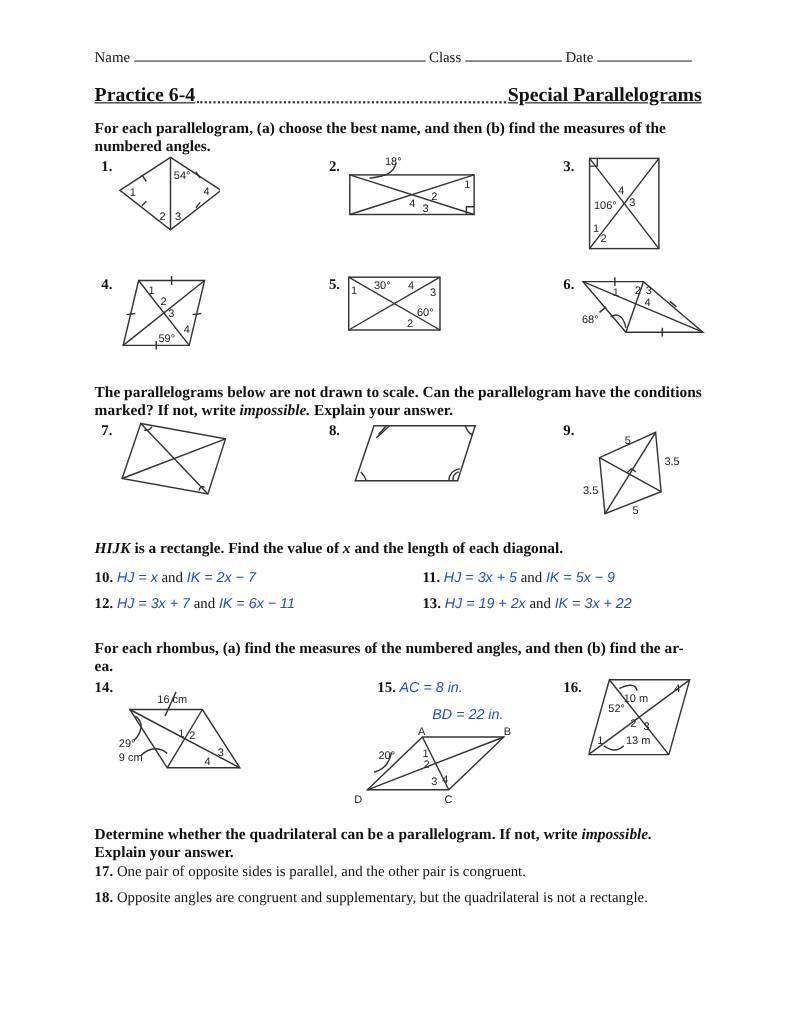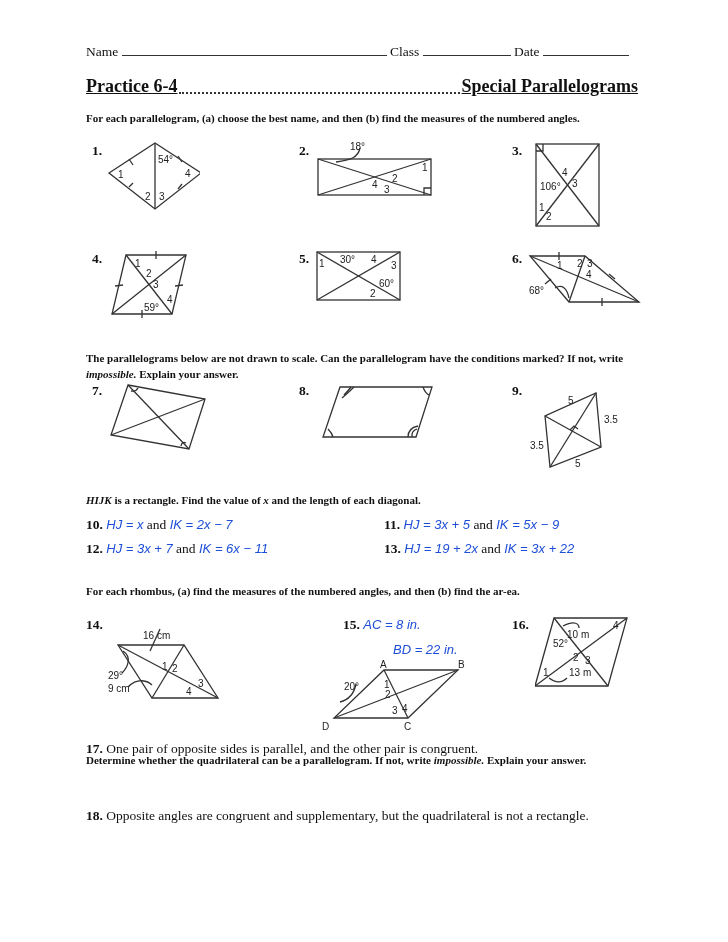--- a/index.html
+++ b/index.html
@@ -5,21 +5,21 @@
     html, body { margin: 0; padding: 0; background: #ffffff; }
     body { width: 728px; height: 942px; position: relative; overflow: hidden;
       font-family: "Liberation Serif", "DejaVu Serif", serif; color: #111; font-size: 13px; }
     .abs { position: absolute; }
     .hdr { left: 86px; top: 43px; width: 552px; font-size: 13.5px; white-space: nowrap; }
     .hdr .blank { display: inline-block; border-bottom: 1px solid #333; height: 12px; vertical-align: baseline; }
     .practice { left: 86px; top: 76px; width: 552px; font-weight: bold; font-size: 18px;
       display: flex; align-items: flex-end; }
     .practice .dots { flex: 1; border-bottom: 2px dotted #333; margin: 0 2px 3px 2px; }
     .practice span { text-decoration: underline; }
-    .instr { font-weight: bold; font-size: 11px; line-height: 16px; left: 86px; width: 552px; }
+    .instr { font-weight: bold; font-size: 14px; line-height: 16px; left: 86px; width: 552px; }
     .instr i { font-style: italic; text-align: center; }
     .num { font-weight: bold; font-size: 13.5px; }
     .item { font-size: 13.5px; white-space: nowrap; }
     .item b { font-weight: bold; }
     .math { font-family: Liberation Sans, sans-serif; font-style: italic; font-size: 13px; color: #1d4ed8; }
     svg text { font-family: "Liberation Sans", "DejaVu Sans", sans-serif; font-size: 10px; fill: #222; }
     svg line, svg polygon, svg path, svg polyline { stroke: #333; stroke-width: 1.3; fill: none; }
   </style>
 </head>
 <body>
@@ -243,20 +243,20 @@
     <text x="18" y="33">52°</text>
     <text x="38" y="47">2</text>
   <text x="50" y="50">3</text>
     <text x="78" y="15">4</text>
     <text x="8" y="62">1</text>
     <text x="34" y="62">13 m</text>
 </svg>
 
 <div class="abs instr" style="top:752px;"><span>Determine whether the quadrilateral can be a parallelogram. If not, write </span><i>impossible.</i><span> Explain your answer.</span></div>
 
-<div class="abs item" style="left:86px;top:741px;text-align:right;">
+<div class="abs item" style="left:86px;top:784px;text-align:right;">
   <b>17.</b>
   <span>One pair of opposite sides is parallel, and the other pair is congruent.</span>
 </div>
 <div class="abs item" style="left:86px;top:808px;">
   <b>18.</b>
   <span>Opposite angles are congruent and supplementary, but the quadrilateral is not a rectangle.</span>
 </div>
 
 </body></html>

